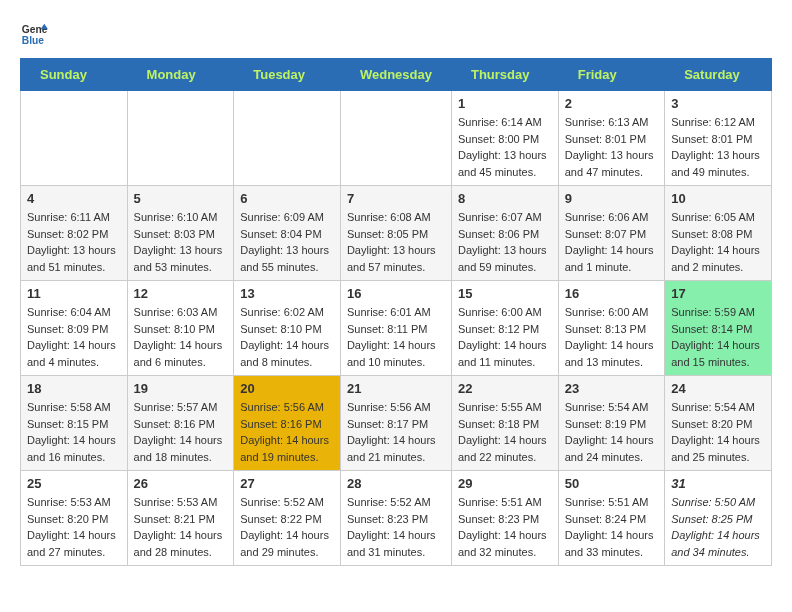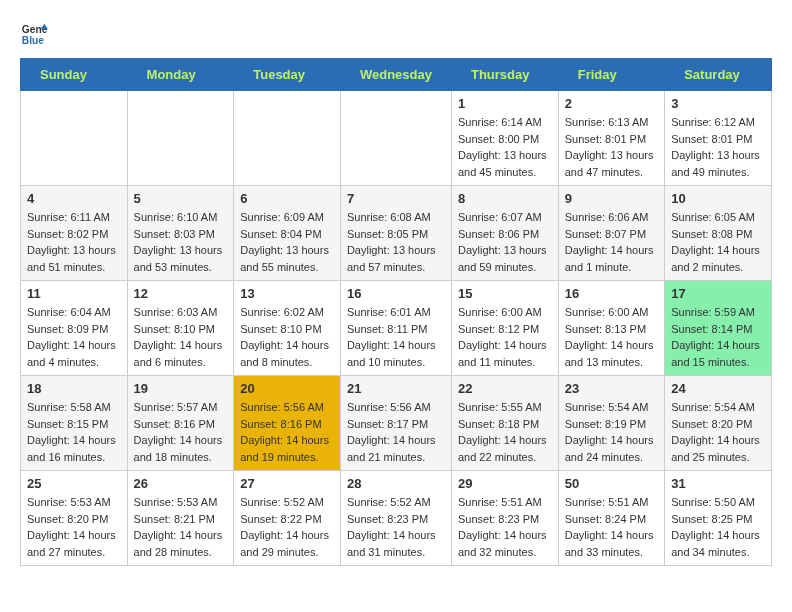--- a/index.html
+++ b/index.html
@@ -332,21 +332,21 @@
 Daylight: 14 hours
 and 32 minutes.</div>
         </td>
         <td style="background: rgb(255, 255, 255);">
           <span class="day-number">50</span>
           <div class="cell-content" style="white-space: pre-line;">Sunrise: 5:51 AM
 Sunset: 8:24 PM
 Daylight: 14 hours
 and 33 minutes.</div>
         </td>
-        <td style="background: rgb(255, 255, 255);">
+        <td style="background: rgb(255, 255, 255); font-style: italic;">
           <span class="day-number">31</span>
           <div class="cell-content" style="white-space: pre-line;">Sunrise: 5:50 AM
 Sunset: 8:25 PM
 Daylight: 14 hours
 and 34 minutes.</div>
         </td>
       </tr>
     </tbody>
 </table>
 

